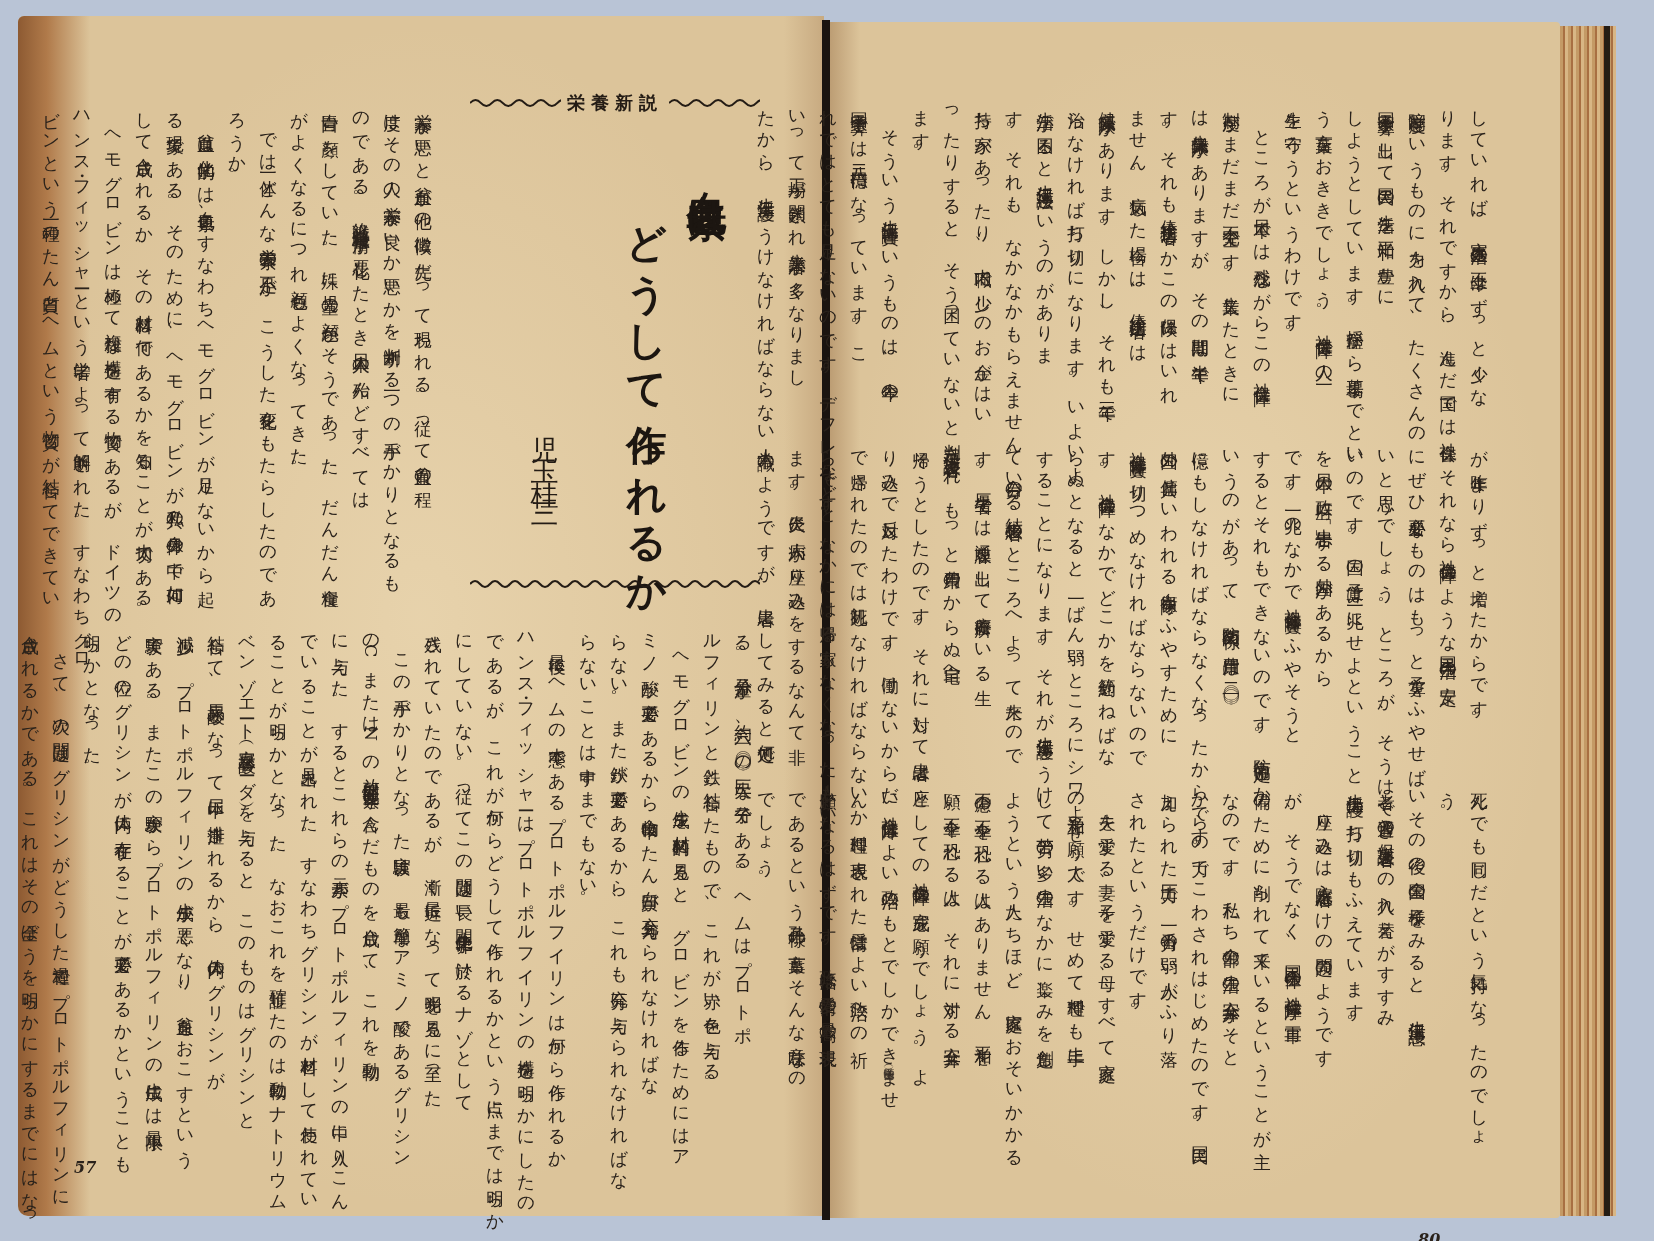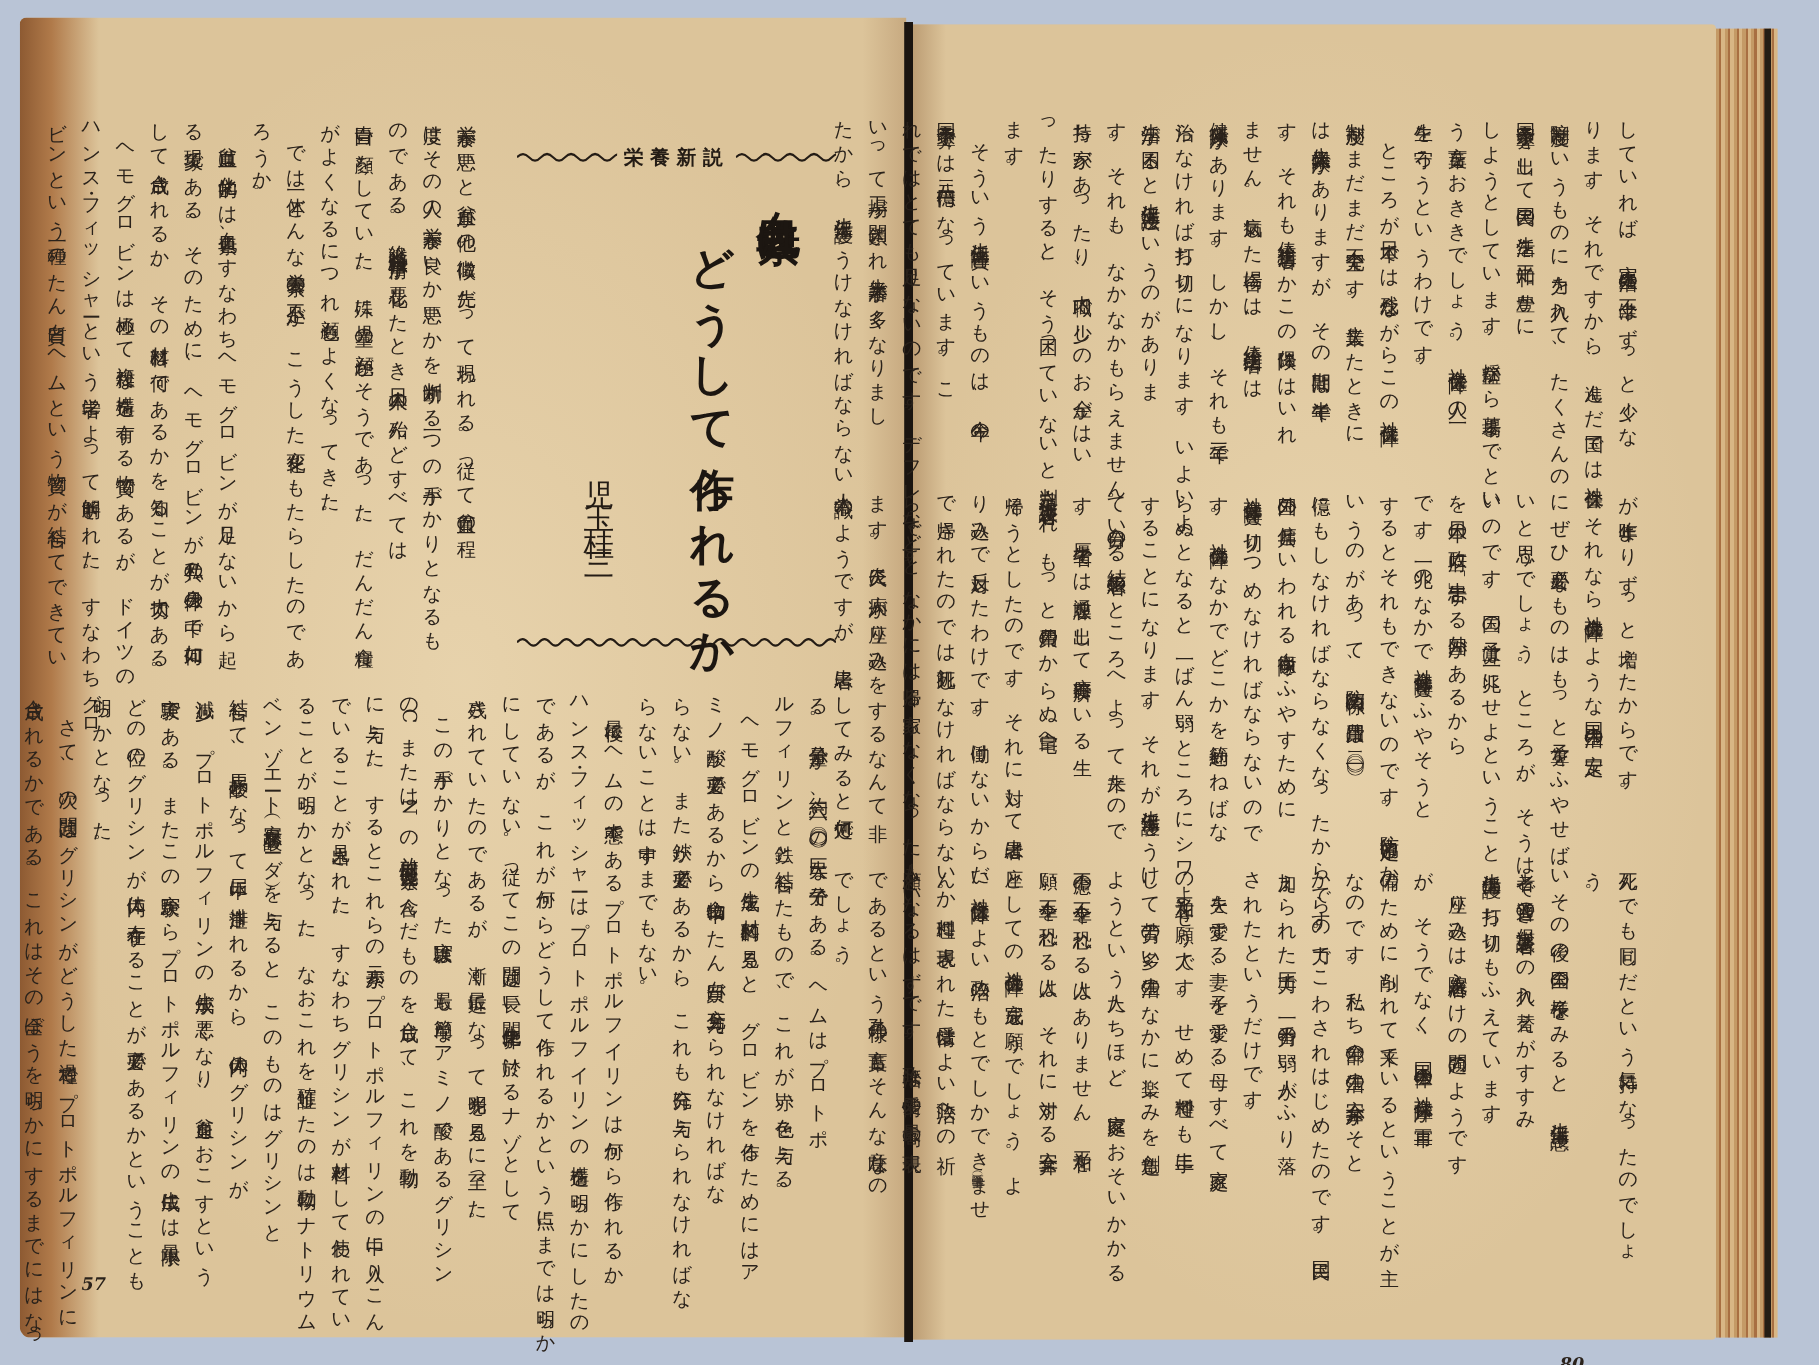--- a/index.html
+++ b/index.html
@@ -42,21 +42,20 @@
     writing-mode:vertical-rl;
     font-size:17.5px; line-height:31px; letter-spacing:2.1px;
     color:#2a221b;
     white-space:pre;
   }
   .rubric {
     position:absolute; left:470px; top:88px; width:290px; height:30px;
     display:flex; align-items:center; justify-content:center;
     color:#241c15; font-size:18px; font-weight:bold; letter-spacing:6px;
     font-family:"DejaVu Sans","Liberation Sans",sans-serif;
-    margin-top:40px;
   }
   .wave { flex:1; height:12px; }
   .rubric .label { padding:0 6px; }
   .bottom-wave { position:absolute; left:470px; top:578px; width:290px; height:12px; }
   .title {
     position:absolute; writing-mode:vertical-rl; color:#1c1611;
     font-family:"DejaVu Sans","Liberation Sans",sans-serif; font-weight:bold;
     font-size:40px; letter-spacing:4px; white-space:nowrap;
   }
   .title-1 { left:680px; top:160px; }

